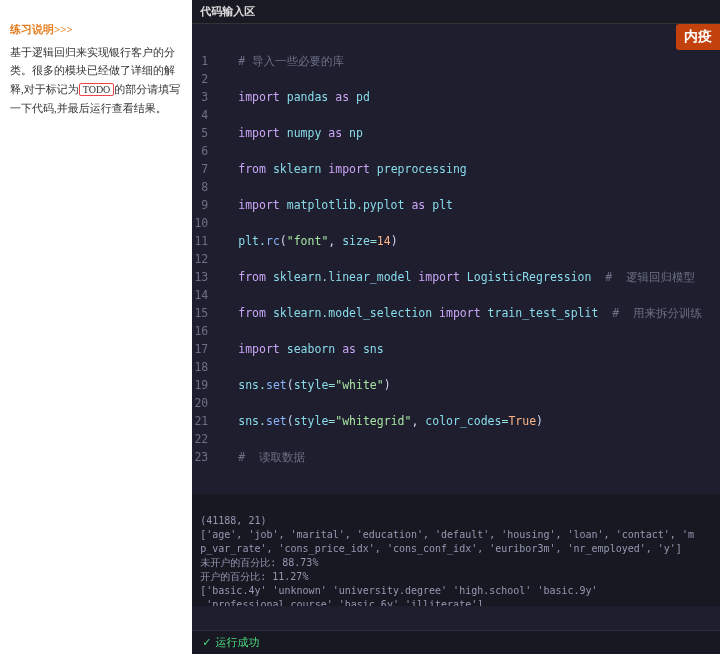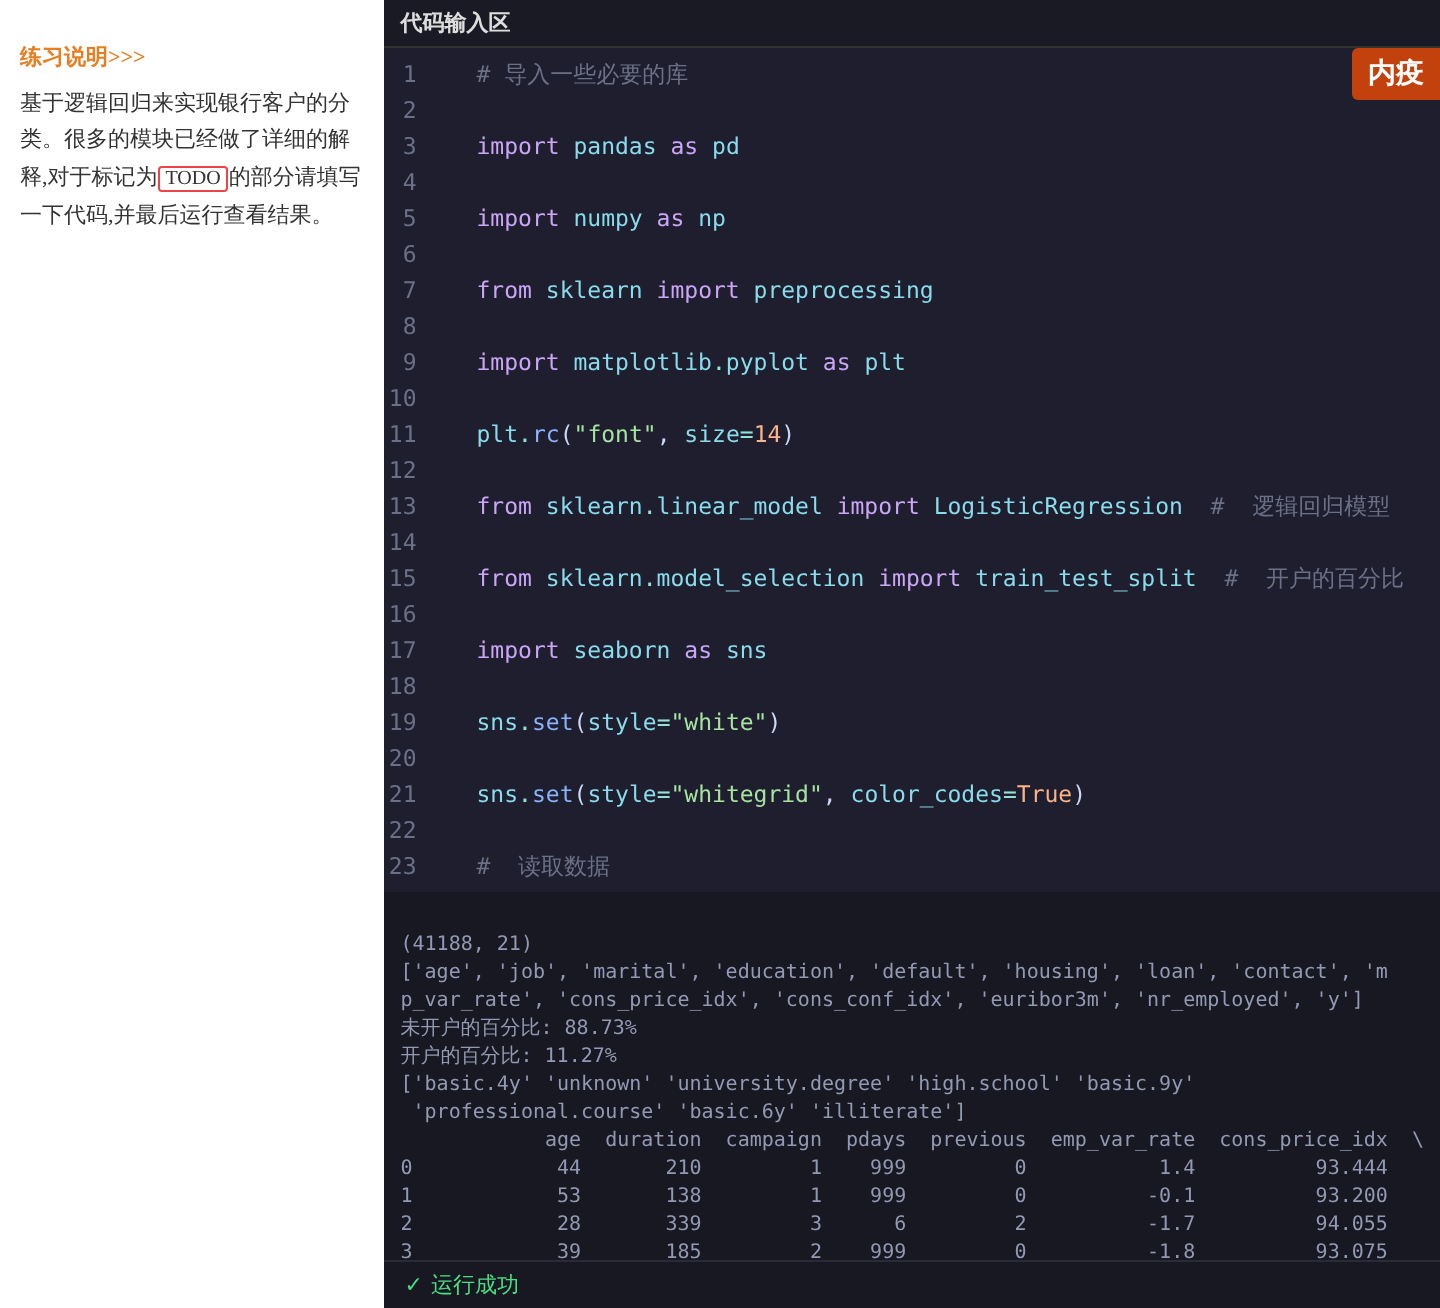--- a/index.html
+++ b/index.html
@@ -1,20 +1,20 @@
 <!DOCTYPE html>
 <html><head>
 <meta charset="utf-8">
 <style>
 * { margin: 0; padding: 0; box-sizing: border-box; }
 body { font-family: -apple-system, "Microsoft YaHei", sans-serif; background: #fff; width: 720px; height: 654px; overflow: hidden; display: flex; }
 .left-panel { width: 285px; padding: 20px 10px; background: #fff; font-size: 11px; line-height: 1.7; color: #333; font-family: Liberation Serif, serif; }
 .left-title { color: #e67e22; font-weight: bold; margin-bottom: 4px; }
 .todo-box { border: 1px solid #ef4444; padding: 0 3px; border-radius: 2px; font-size: 10px; }
-.right-panel { flex: 1; display: flex; flex-direction: column; background: #1e1e2e; position: relative; }
+.right-panel { flex: 1; display: flex; flex-direction: column; background: #1e1e2e; position: relative; gap: 24px; }
 .section-header { background: #1a1a24; color: #ddd; font-size: 11px; padding: 4px 8px; font-weight: bold; border-bottom: 1px solid #333; }
 .code-area { flex: 0 0 auto; font-family: Consolas, monospace; font-size: 11.5px; line-height: 18px; padding: 4px 0; overflow: hidden; position: relative; }
 .code-line { display: flex; white-space: pre; }
 .line-num { width: 24px; text-align: right; color: #6c7086; padding-right: 8px; user-select: none; flex-shrink: 0; }
 .line-content { color: #cdd6f4; margin-left: 22px; }
 .kw { color: #cba6f7; }
 .str { color: #a6e3a1; }
 .num { color: #fab387; }
 .id { color: #89dceb; }
 .fn { color: #89b4fa; }
@@ -46,21 +46,21 @@
       <div class="code-line"><span class="line-num">5</span><span class="line-content"><span class="kw">import</span> <span class="id">numpy</span> <span class="kw">as</span> <span class="id">np</span></span></div>
       <div class="code-line"><span class="line-num">6</span><span class="line-content"></span></div>
       <div class="code-line"><span class="line-num">7</span><span class="line-content"><span class="kw">from</span> <span class="id">sklearn</span> <span class="kw">import</span> <span class="id">preprocessing</span></span></div>
       <div class="code-line"><span class="line-num">8</span><span class="line-content"></span></div>
       <div class="code-line"><span class="line-num">9</span><span class="line-content"><span class="kw">import</span> <span class="id">matplotlib</span><span class="op">.</span><span class="id">pyplot</span> <span class="kw">as</span> <span class="id">plt</span></span></div>
       <div class="code-line"><span class="line-num">10</span><span class="line-content"></span></div>
       <div class="code-line"><span class="line-num">11</span><span class="line-content"><span class="id">plt</span><span class="op">.</span><span class="fn">rc</span>(<span class="str">"font"</span>, <span class="id">size</span><span class="op">=</span><span class="num">14</span>)</span></div>
       <div class="code-line"><span class="line-num">12</span><span class="line-content"></span></div>
       <div class="code-line"><span class="line-num">13</span><span class="line-content"><span class="kw">from</span> <span class="id">sklearn</span><span class="op">.</span><span class="id">linear_model</span> <span class="kw">import</span> <span class="id">LogisticRegression</span>  <span class="cmt">#  逻辑回归模型</span></span></div>
       <div class="code-line"><span class="line-num">14</span><span class="line-content"></span></div>
-      <div class="code-line"><span class="line-num">15</span><span class="line-content"><span class="kw">from</span> <span class="id">sklearn</span><span class="op">.</span><span class="id">model_selection</span> <span class="kw">import</span> <span class="id">train_test_split</span>  <span class="cmt">#  开户的百分比</span></span></div>
+      <div class="code-line"><span class="line-num">15</span><span class="line-content"><span class="kw">from</span> <span class="id">sklearn</span><span class="op">.</span><span class="id">model_selection</span> <span class="kw">import</span> <span class="id">train_test_split</span>  <span class="cmt">#  用来拆分训练</span></span></div>
       <div class="code-line"><span class="line-num">16</span><span class="line-content"></span></div>
       <div class="code-line"><span class="line-num">17</span><span class="line-content"><span class="kw">import</span> <span class="id">seaborn</span> <span class="kw">as</span> <span class="id">sns</span></span></div>
       <div class="code-line"><span class="line-num">18</span><span class="line-content"></span></div>
       <div class="code-line"><span class="line-num">19</span><span class="line-content"><span class="id">sns</span><span class="op">.</span><span class="fn">set</span>(<span class="id">style</span><span class="op">=</span><span class="str">"white"</span>)</span></div>
       <div class="code-line"><span class="line-num">20</span><span class="line-content"></span></div>
       <div class="code-line"><span class="line-num">21</span><span class="line-content"><span class="id">sns</span><span class="op">.</span><span class="fn">set</span>(<span class="id">style</span><span class="op">=</span><span class="str">"whitegrid"</span>, <span class="id">color_codes</span><span class="op">=</span><span class="num">True</span>)</span></div>
       <div class="code-line"><span class="line-num">22</span><span class="line-content"></span></div>
       <div class="code-line"><span class="line-num">23</span><span class="line-content"><span class="cmt">#  读取数据</span></span></div>
     </div>
   <div class="output-area">

